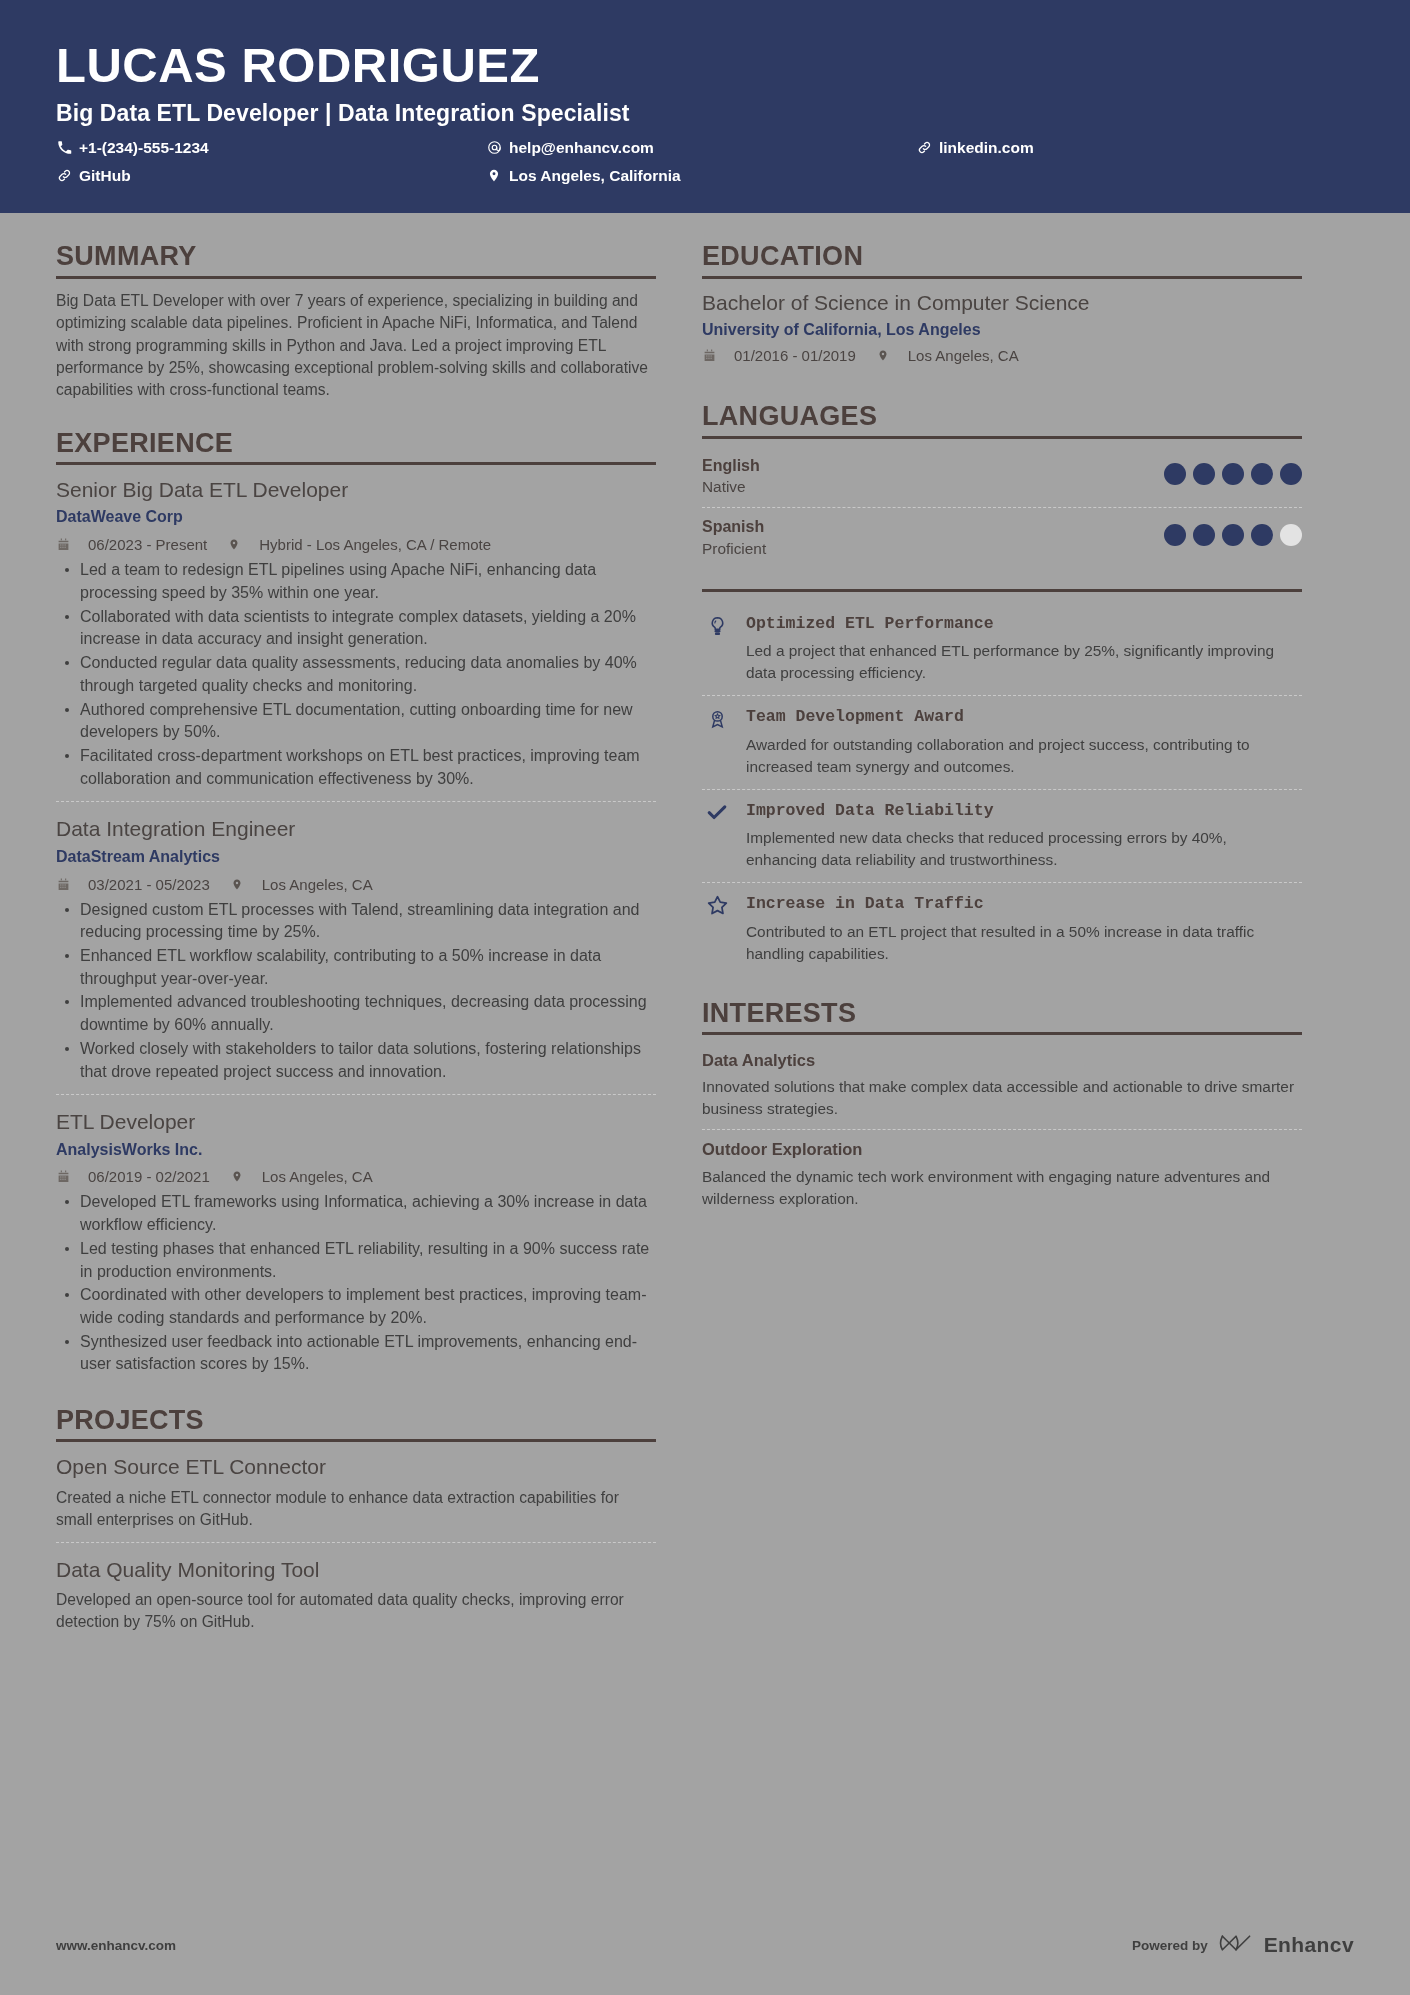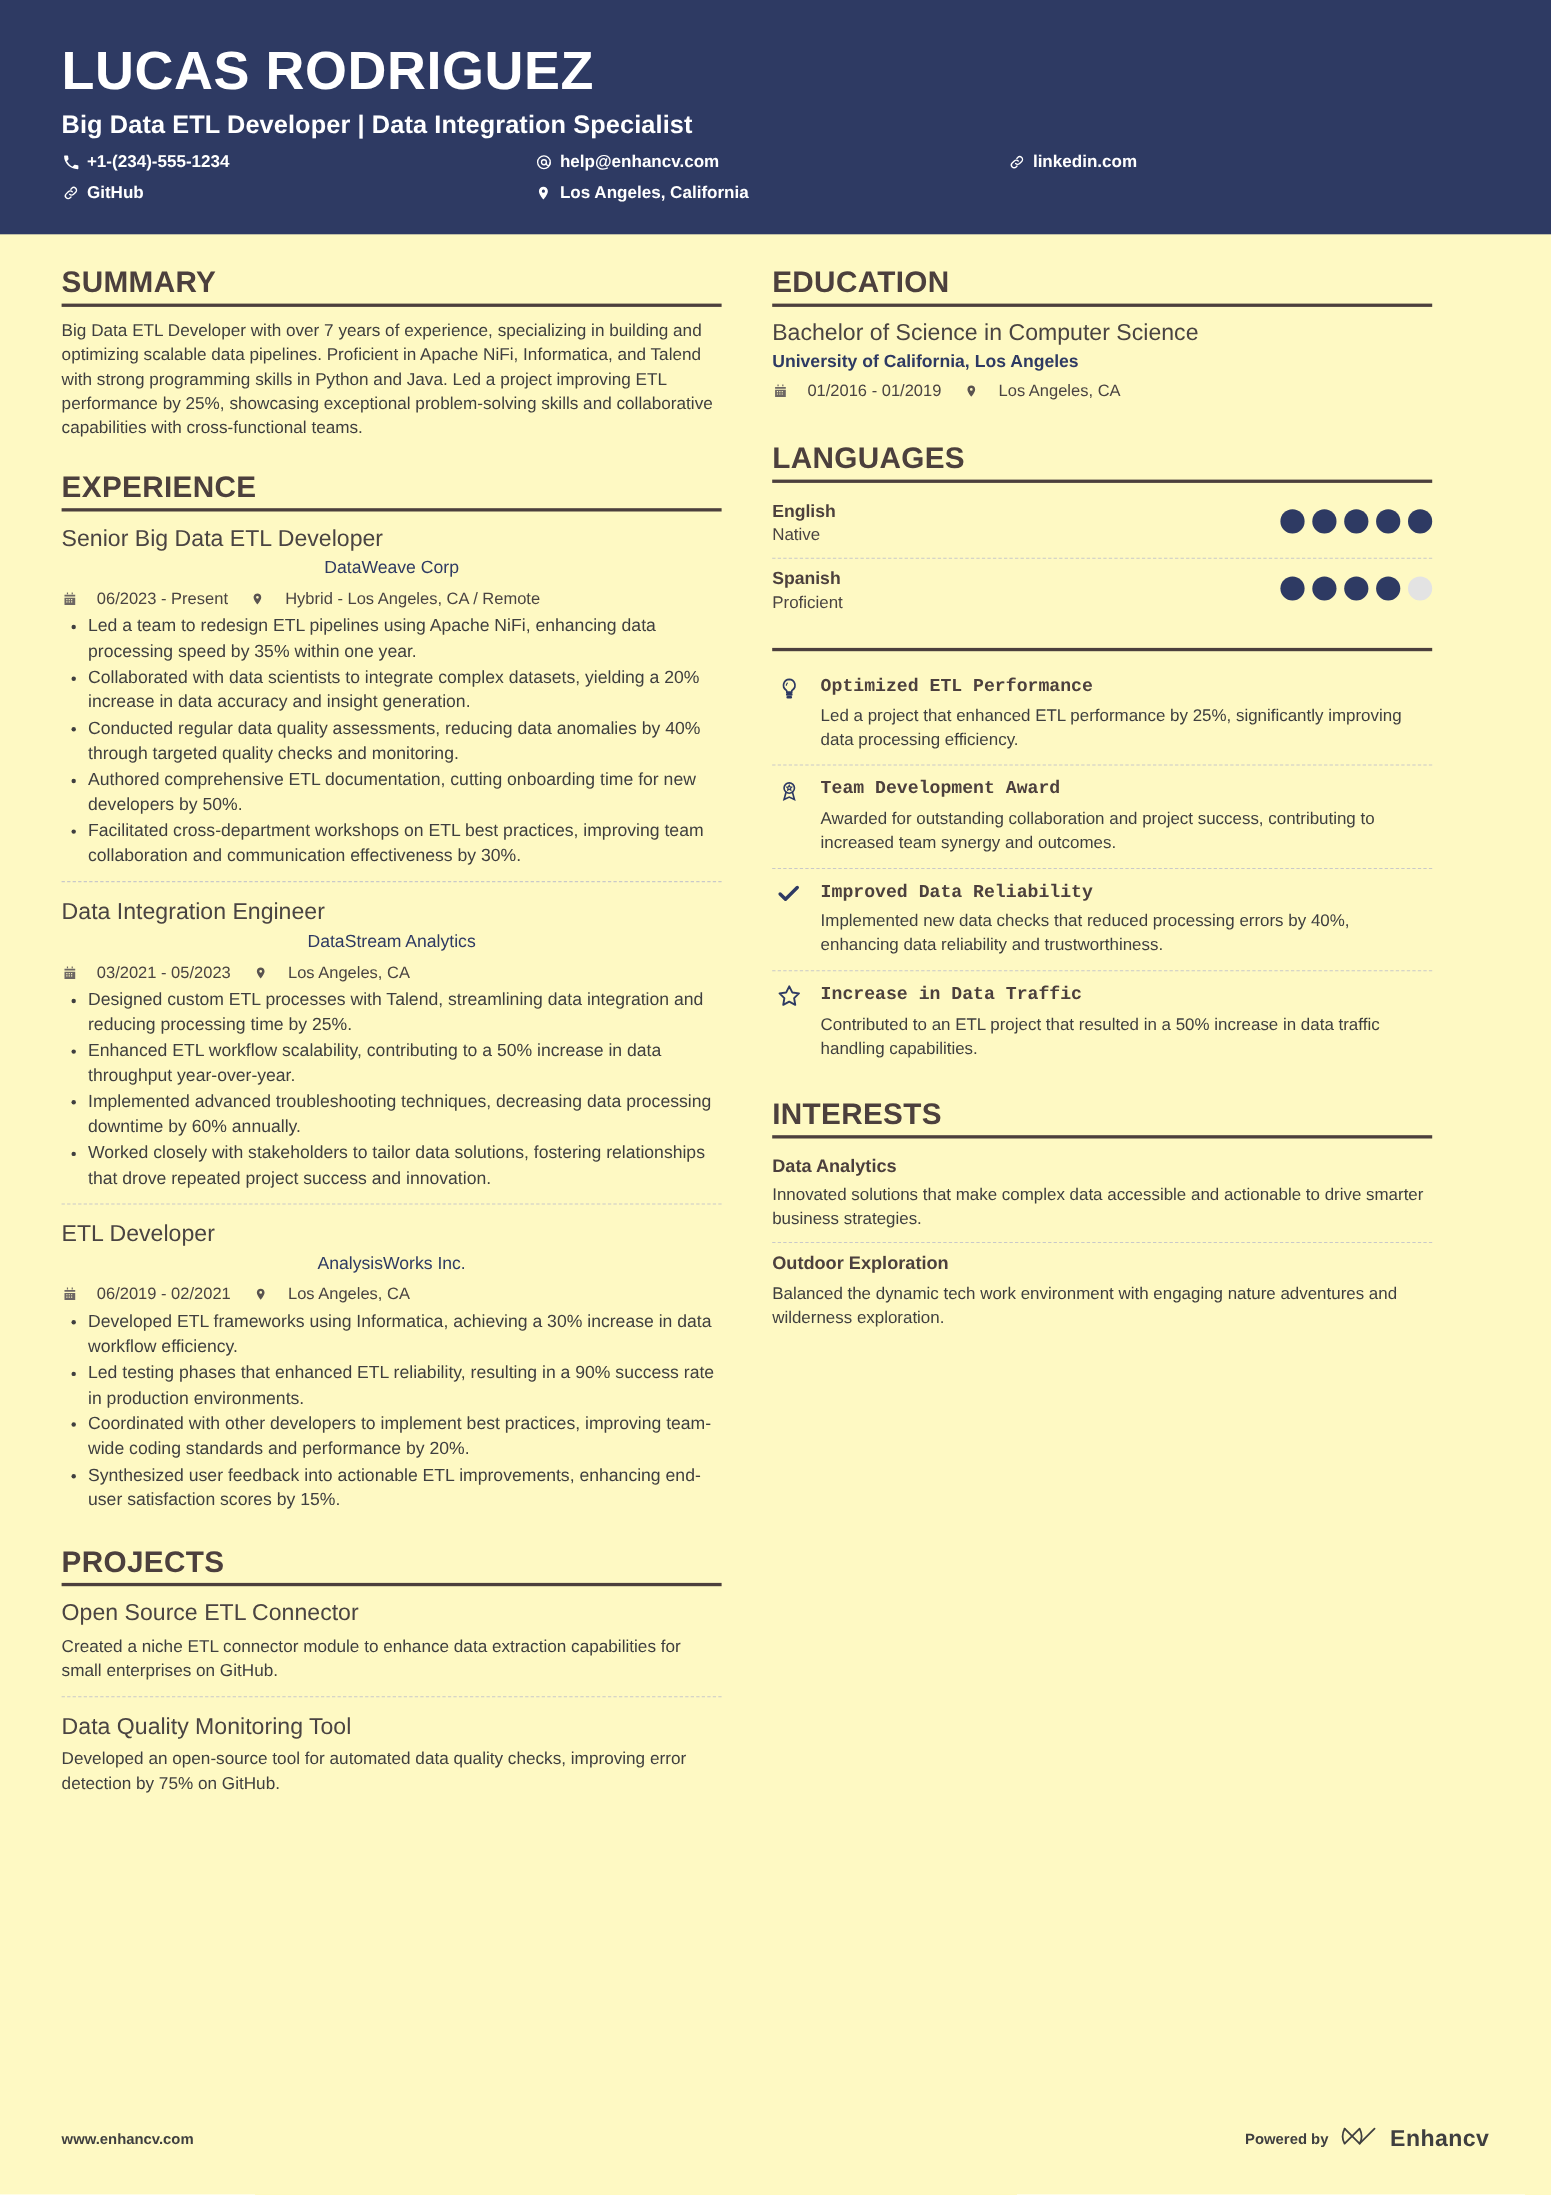--- a/index.html
+++ b/index.html
@@ -7,21 +7,21 @@
   html, body {
     width: 1410px;
     background: #ffffff;
     font-family: "Liberation Sans", sans-serif;
   }
 
   .page {
     position: relative;
     width: 1410px;
     min-height: 1995px;
-    background: #fef9c3;
+    background: #a3a3a3;
     overflow: hidden;
   }
 
   
   .header {
     background: #2e3a63;
     padding: 40px 56px 26px 56px;
     color: #ffffff;
   }
   .full-name {
@@ -103,25 +103,24 @@
   .entry + .entry { border-top: 1px dashed #c9c9c9; padding-top: 13px; }
 
   .entry-role {
     font-size: 21px;
     color: #4a4442;
     line-height: 1.3;
     font-weight: normal;
   }
   .entry-company {
     font-size: 16px;
-    font-weight: normal;
+    font-weight: bold;
     color: #2e3a63;
     margin-top: 4px;
     line-height: 1.3;
-    text-align: center;
   }
   .entry-meta {
     display: flex;
     align-items: center;
     gap: 20px;
     margin-top: 6px;
     margin-bottom: 3px;
     flex-wrap: wrap;
   }
   .meta-item {

